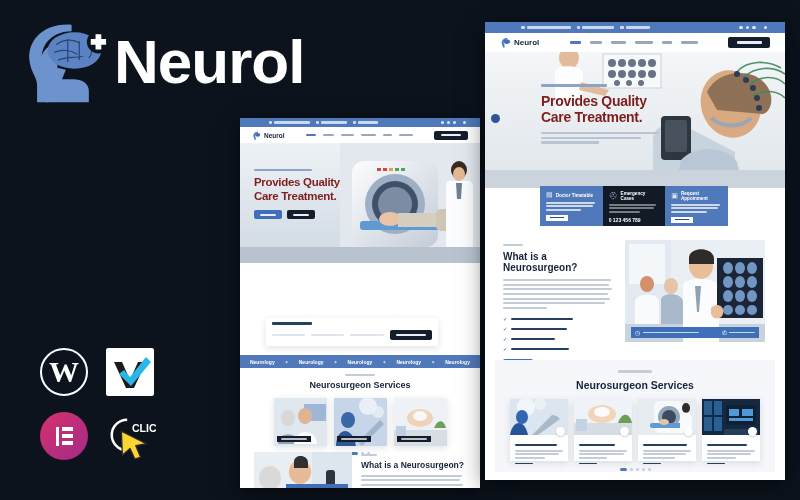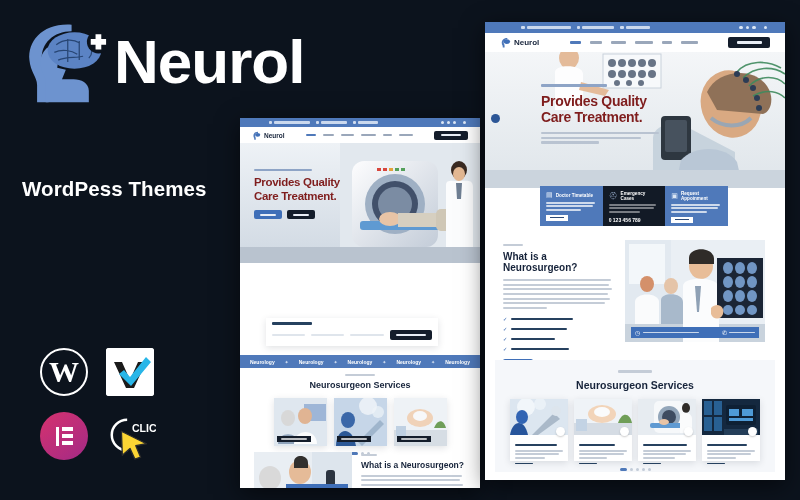--- a/index.html
+++ b/index.html
@@ -138,21 +138,20 @@
           </g>
 
           <circle cx="88" cy="27" r="12" fill="#0c131d"></circle>
           <path d="M85 19 h6 v5 h5 v6 h-5 v5 h-6 v-5 h-5 v-6 h5 z" fill="#ffffff"></path>
         </svg>
       </div>
       <div class="brand-text">Neurol</div>
     </div>
 
     <div class="tagline">
-      <div>WordPess Themes</div>
     </div>
 
     <div class="badges">
       <div class="badge-row">
         <div class="badge b-wp">
           <span>W</span>
         </div>
         <div class="badge b-wpb">
           <svg viewBox="0 0 48 48" width="48" height="48">
             <rect width="48" height="48" fill="#ffffff"></rect>

